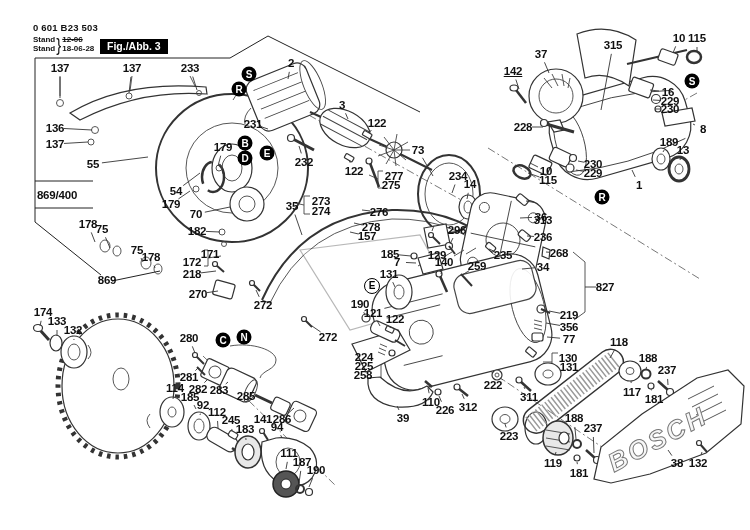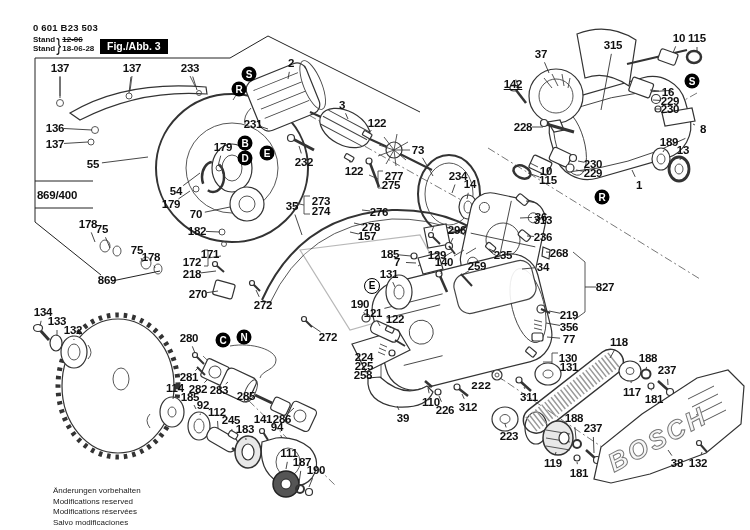--- a/index.html
+++ b/index.html
@@ -491,40 +491,40 @@
       <span class="lbl" style="left: 477px; top: 266px;">259</span>
       <span class="lbl" style="left: 389px; top: 274px;">131</span>
       <span class="lbl" style="left: 503px; top: 255px;">235</span>
       <span class="lbl" style="left: 543px; top: 204px; margin-top: 16px;">313</span>
       <span class="lbl" style="left: 541px; top: 217px;">36</span>
       <span class="lbl" style="left: 543px; top: 237px;">236</span>
       <span class="lbl" style="left: 559px; top: 253px;">268</span>
       <span class="lbl" style="left: 543px; top: 267px;">34</span>
       <span class="lbl" style="left: 605px; top: 287px;">827</span>
       <span class="lbl" style="left: 541px; top: 54px;">37</span>
-      <span class="lbl" style="left: 513px; top: 84px; text-decoration: underline;">142</span>
+      <span class="lbl" style="left: 513px; top: 71px; text-decoration: underline;">142</span>
       <span class="lbl" style="left: 613px; top: 45px;">315</span>
       <span class="lbl" style="left: 679px; top: 38px;">10</span>
       <span class="lbl" style="left: 697px; top: 38px;">115</span>
       <span class="lbl" style="left: 668px; top: 92px;">16</span>
       <span class="lbl" style="left: 670px; top: 101px;">229</span>
       <span class="lbl" style="left: 670px; top: 109px;">230</span>
       <span class="lbl" style="left: 703px; top: 129px;">8</span>
       <span class="lbl" style="left: 523px; top: 127px;">228</span>
       <span class="lbl" style="left: 593px; top: 164px;">230</span>
       <span class="lbl" style="left: 593px; top: 173px;">229</span>
       <span class="lbl" style="left: 546px; top: 171px;">10</span>
       <span class="lbl" style="left: 548px; top: 180px;">115</span>
       <span class="lbl" style="left: 669px; top: 142px;">189</span>
       <span class="lbl" style="left: 683px; top: 150px;">13</span>
       <span class="lbl" style="left: 639px; top: 185px;">1</span>
       <span class="lbl" style="left: 292px; top: 206px;">35</span>
       <span class="lbl" style="left: 321px; top: 201px;">273</span>
       <span class="lbl" style="left: 321px; top: 211px;">274</span>
-      <span class="lbl" style="left: 43px; top: 312px;">134</span>
+      <span class="lbl" style="left: 43px; top: 312px;">174</span>
       <span class="lbl" style="left: 57px; top: 321px;">133</span>
       <span class="lbl" style="left: 73px; top: 330px;">132</span>
       <span class="lbl" style="left: 189px; top: 338px;">280</span>
       <span class="lbl" style="left: 189px; top: 377px;">281</span>
       <span class="lbl" style="left: 175px; top: 388px;">114</span>
       <span class="lbl" style="left: 198px; top: 389px;">282</span>
       <span class="lbl" style="left: 219px; top: 390px;">283</span>
       <span class="lbl" style="left: 246px; top: 396px;">285</span>
       <span class="lbl" style="left: 190px; top: 397px;">185</span>
       <span class="lbl" style="left: 203px; top: 405px;">92</span>
@@ -540,21 +540,21 @@
       <span class="lbl" style="left: 360px; top: 304px;">190</span>
       <span class="lbl" style="left: 373px; top: 313px;">121</span>
       <span class="lbl" style="left: 395px; top: 319px;">122</span>
       <span class="lbl" style="left: 364px; top: 357px;">224</span>
       <span class="lbl" style="left: 364px; top: 366px;">225</span>
       <span class="lbl" style="left: 363px; top: 375px;">258</span>
       <span class="lbl" style="left: 431px; top: 402px;">110</span>
       <span class="lbl" style="left: 445px; top: 410px;">226</span>
       <span class="lbl" style="left: 468px; top: 407px;">312</span>
       <span class="lbl" style="left: 403px; top: 418px;">39</span>
-      <span class="lbl" style="left: 481px; top: 385px; font-family: Liberation Mono, monospace;">222</span>
+      <span class="lbl" style="left: 493px; top: 385px;">222</span>
       <span class="lbl" style="left: 529px; top: 397px;">311</span>
       <span class="lbl" style="left: 509px; top: 436px;">223</span>
       <span class="lbl" style="left: 569px; top: 315px;">219</span>
       <span class="lbl" style="left: 569px; top: 327px;">356</span>
       <span class="lbl" style="left: 569px; top: 339px;">77</span>
       <span class="lbl" style="left: 568px; top: 358px;">130</span>
       <span class="lbl" style="left: 569px; top: 367px;">131</span>
       <span class="lbl" style="left: 619px; top: 342px;">118</span>
       <span class="lbl" style="left: 648px; top: 358px;">188</span>
       <span class="lbl" style="left: 667px; top: 370px;">237</span>
@@ -587,19 +587,13 @@
       </div>
       <div class="brace">}</div>
       <div class="dates">
         <div class="strike">12-06</div>
         <div>18-06-28</div>
       </div>
     </div>
   </div>
   <div id="figbox">Fig./Abb. 3</div>
 
-  <div id="foot">
-    <div>Änderungen vorbehalten</div>
-    <div>Modifications reserved</div>
-    <div>Modifications réservées</div>
-    <div>Salvo modificaciones</div>
-  </div>
 </div>
 
 </body></html>

